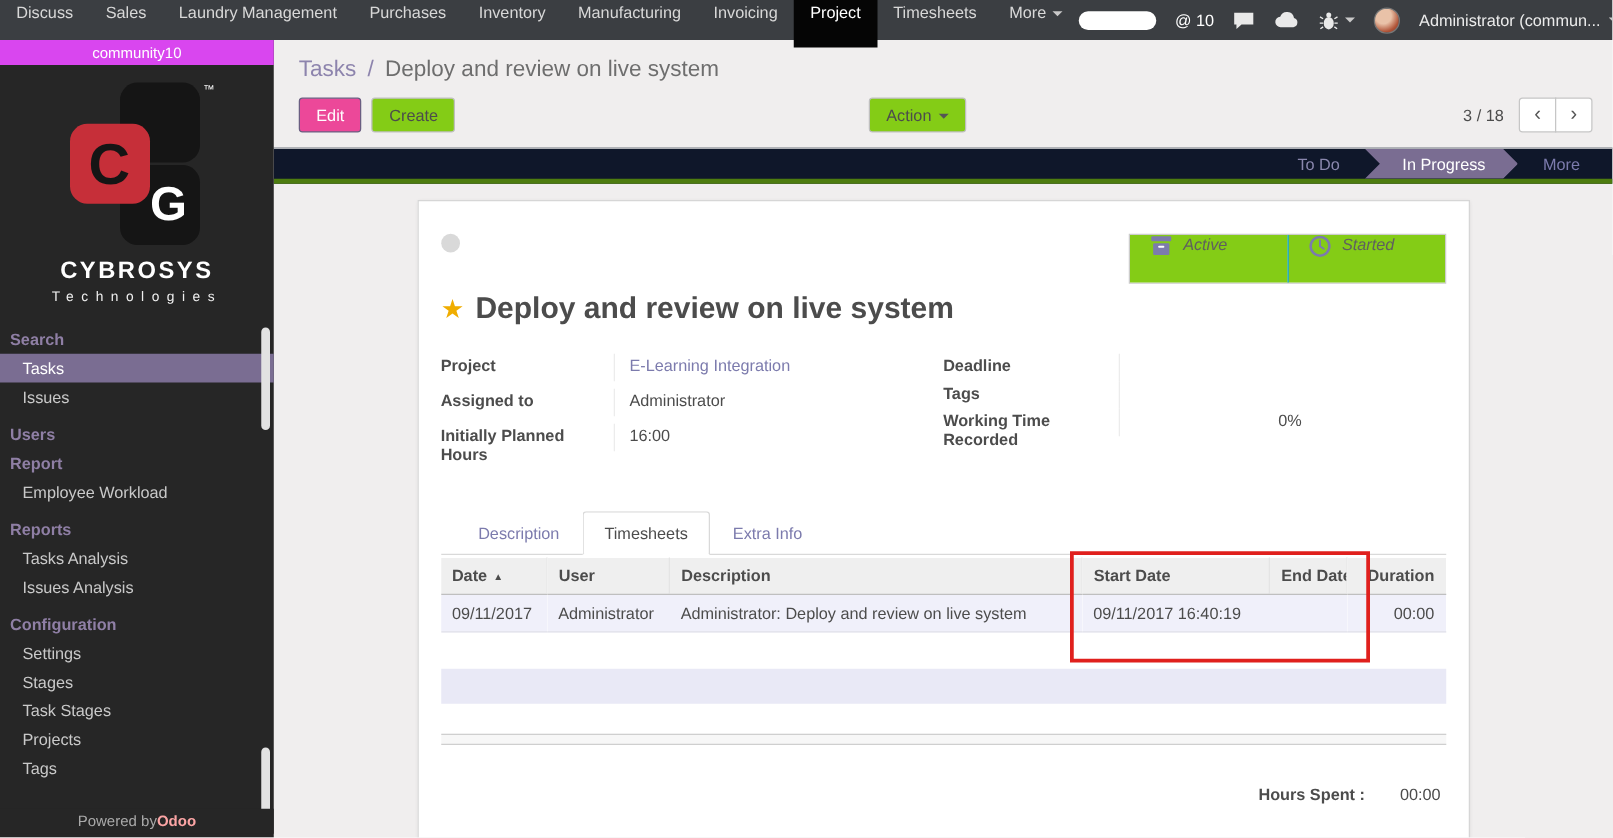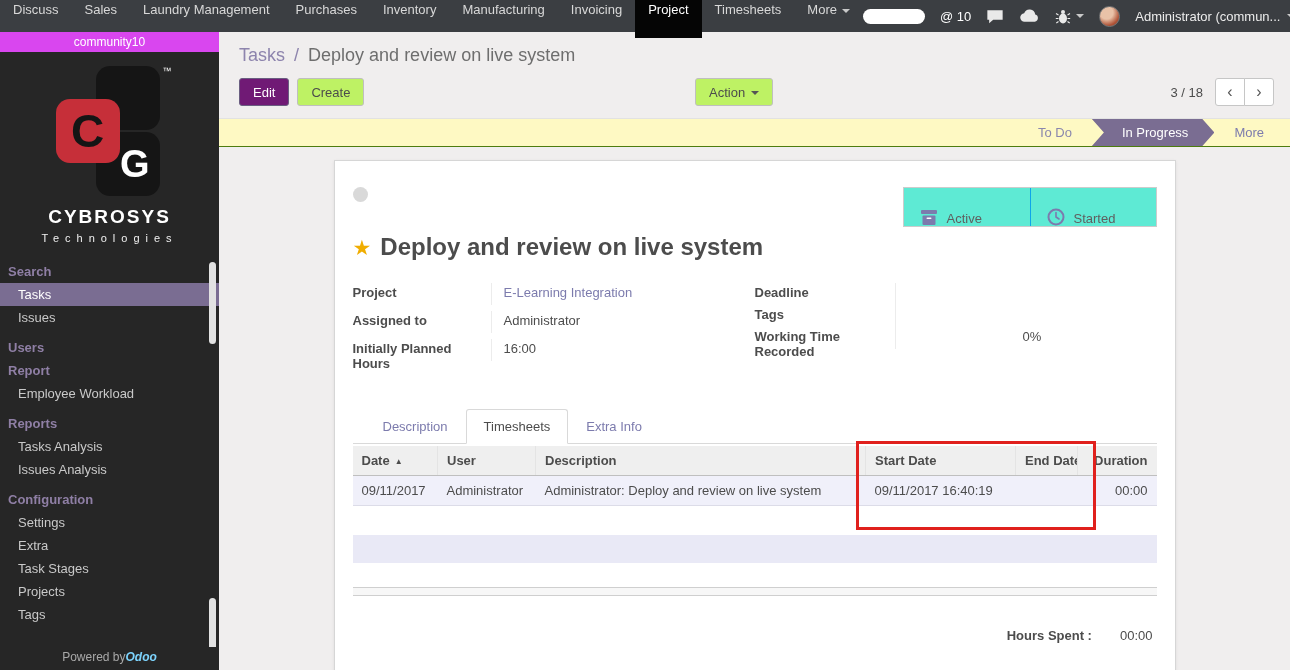--- a/index.html
+++ b/index.html
@@ -34,53 +34,53 @@
   .brand-tagline { color:#f0f0f0; font-size:11px; letter-spacing:6px; margin-top:4px; }
   .nav { margin-top:16px; }
   .nav-heading { color:#8f7fa5; font-weight:bold; padding:4px 10px 4px 8px; }
   .nav-heading.spaced { margin-top:7px; }
   .nav-item { color:#c9c9c9; padding:4px 10px 4px 18px; cursor:pointer; }
   .nav-item.active { background:#7a6d92; color:#fff; }
   .scroll-thumb { position:absolute; right:3px; width:7px; border-radius:4px; background:#e2e2e2; cursor:pointer; }
   .thumb-1 { top:230px; height:82px; }
   .thumb-2 { top:566px; height:56px; }
   .sidebar-footer { position:absolute; bottom:3px; width:100%; text-align:center; font-size:12px; color:#a9a9a9; background:#262626; padding:3px 0; }
-  .sidebar-footer b { color:#7dd3fc; margin-left:0;font-style:italic; }
+  .sidebar-footer b { color:#fca5a5; margin-left:0; }
 
   
   .main { position:absolute; left:219px; top:32px; right:0; bottom:0; background:#f0eeee; }
   .control-panel { padding:12px 16px 12px 20px; position:relative; }
   .breadcrumb { font-size:18px; line-height:22px; }
   .breadcrumb .parent { color:#8d84ad; cursor:pointer; }
   .breadcrumb .sep { color:#8d84ad; margin:0 4px; }
   .breadcrumb .current { color:#6e6e6e; }
   .button-row { display:flex; align-items:center; margin-top:12px; position:relative; height:28px; }
-  .btn { font-size:13px; height:28px; padding:0 13px; border:1px solid #bfbfbf; border-radius:3px; background:#bef264; color:#4c4c4c; margin-right:8px; cursor:pointer; }
-  .btn.primary { background:#701a75; border-color:#6a5e81; color:#fff; }
+  .btn { font-size:13px; height:28px; padding:0 13px; border:1px solid #bfbfbf; border-radius:3px; background:#84cc16; color:#4c4c4c; margin-right:8px; cursor:pointer; }
+  .btn.primary { background:#ec4899; border-color:#6a5e81; color:#fff; }
   .action-btn { position:absolute; left:456px; top:0; }
   .action-btn .caret-dark { display:inline-block; width:0;height:0;border-left:4px solid transparent;border-right:4px solid transparent;border-top:4px solid #555; margin-left:6px; vertical-align:middle; }
   .pager { margin-left:auto; display:flex; align-items:center; gap:12px; }
   .pager-value { color:#4c4c4c; }
   .pager-btns { display:flex; }
   .pager-btn { width:30px; height:28px; background:#fff; border:1px solid #c6c6c6; color:#555; font-size:16px; line-height:26px; text-align:center; cursor:pointer; }
   .pager-btn.prev { border-radius:3px 0 0 3px; }
   .pager-btn.next { border-radius:0 3px 3px 0; margin-left:-1px; }
 
-  .stage-bar { height:29px; background:#fef9c3; border-top:1px solid #e2e2e2; border-bottom:1px solid #4d7c0f; display:flex; justify-content:flex-end; align-items:stretch; }
+  .stage-bar { height:29px; background:#0f172a; border-top:1px solid #e2e2e2; border-bottom:4px solid #4d7c0f; display:flex; justify-content:flex-end; align-items:stretch; }
   .stage { display:flex; align-items:center; padding:0 20px; color:#8a87ad; cursor:pointer; }
   .stage.active { background:#7a6d92; color:#fff; padding:0 26px 0 30px; clip-path:polygon(0 0, calc(100% - 12px) 0, 100% 50%, calc(100% - 12px) 100%, 0 100%, 12px 50%); }
   .stage.more { color:#7c7bad; padding-right:26px; }
 
   .content { position:absolute; top:113px; left:0; right:0; bottom:0; overflow:hidden; }
   .sheet { width:842px; margin:15px auto 0; background:#fff; border:1px solid #d6d6d6; box-shadow:0 1px 3px rgba(0,0,0,0.08); min-height:560px; padding:18px; position:relative; }
 
   .sheet-top { position:relative; min-height:40px; }
   .status-dot { width:15px; height:15px; border-radius:50%; background:#d9d9d9; margin-top:8px; }
   .stat-buttons { position:absolute; top:0; right:0; display:flex; border:1px solid #ccc; background:#fff; }
-  .stat-btn { display:flex; align-items:flex-end; gap:9px; padding:0 16px; height:38px; min-width:126px; cursor:pointer; background:#5eead4; }
+  .stat-btn { display:flex; align-items:flex-start; gap:9px; padding:0 16px; height:38px; min-width:126px; cursor:pointer; background:#84cc16;font-style:italic; }
   .stat-btn + .stat-btn { border-left:1px solid #0ea5e9; }
   .stat-label { color:#5f5f5f; }
 
   .title-row { margin-top:6px; display:flex; align-items:center; gap:9px; }
   .star { color:#f0ad00; font-size:21px; line-height:1; cursor:pointer; }
   .sheet-title { font-size:24px; font-weight:bold; color:#4c4c4c; }
 
   .fields { display:flex; margin-top:22px; }
   .fcol { flex:1; }
   .field-row { display:flex; align-items:flex-start; }
@@ -178,21 +178,21 @@
     <div class="nav-item active">Tasks</div>
     <div class="nav-item">Issues</div>
     <div class="nav-heading spaced">Users</div>
     <div class="nav-heading">Report</div>
     <div class="nav-item">Employee Workload</div>
     <div class="nav-heading spaced">Reports</div>
     <div class="nav-item">Tasks Analysis</div>
     <div class="nav-item">Issues Analysis</div>
     <div class="nav-heading spaced">Configuration</div>
     <div class="nav-item">Settings</div>
-    <div class="nav-item">Extra</div>
+    <div class="nav-item">Stages</div>
     <div class="nav-item">Task Stages</div>
     <div class="nav-item">Projects</div>
     <div class="nav-item">Tags</div>
   </div>
 
   <div class="scroll-thumb thumb-1"></div>
   <div class="scroll-thumb thumb-2"></div>
 
   <div class="sidebar-footer">
     <span>Powered by</span><b>Odoo</b>

